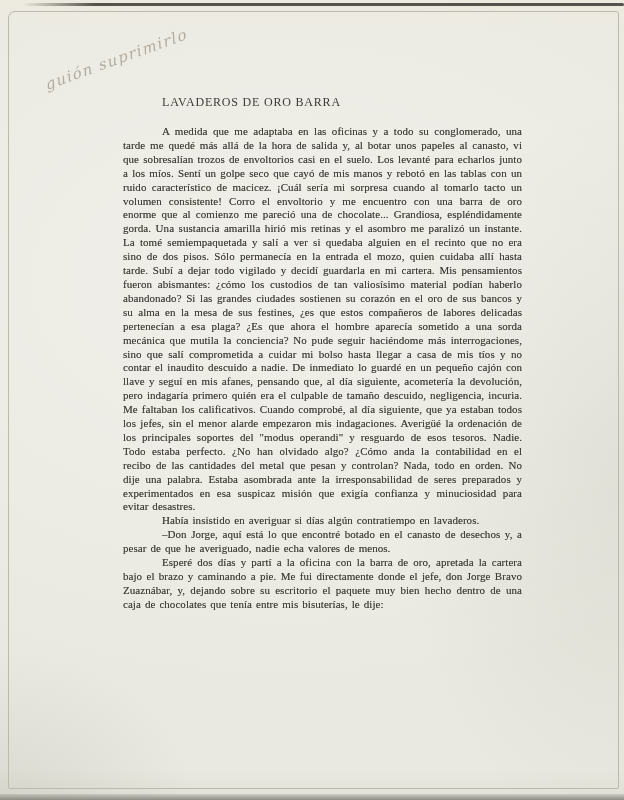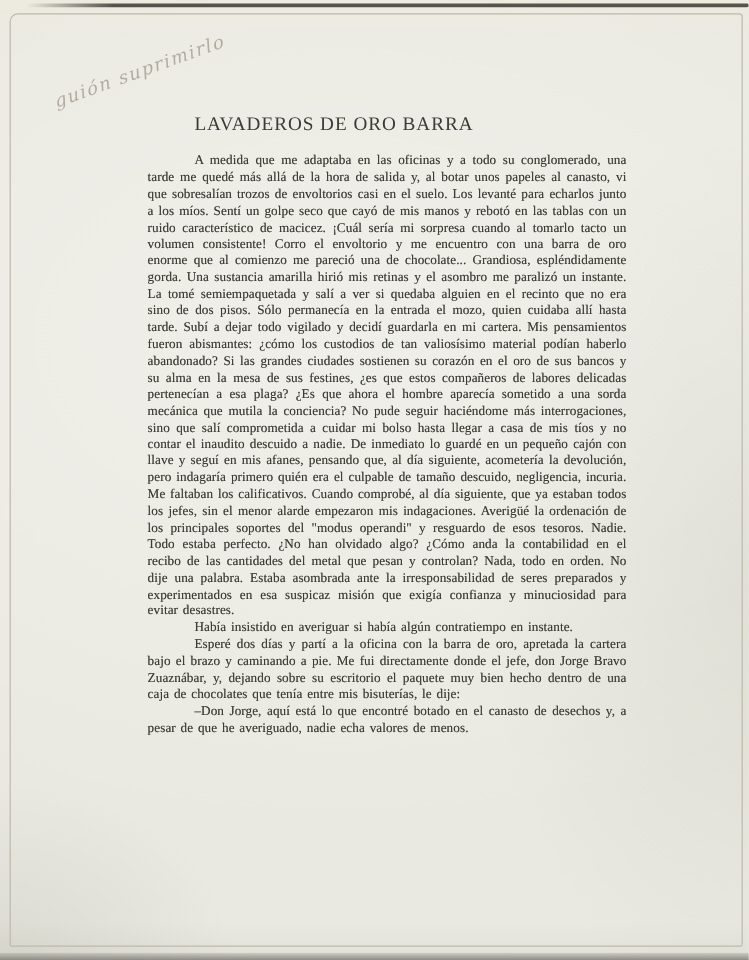--- a/index.html
+++ b/index.html
@@ -62,21 +62,21 @@
     white-space: nowrap;
   }
   .content {
     position: absolute;
     left: 123px;
     top: 95px;
     width: 399px;
     color: var(--ink);
   }
   .doc-title {
-    font-size: 16px;
+    font-size: 12px;
     font-weight: normal;
     letter-spacing: 0.8px;
     margin-left: 39px;
     margin-bottom: 15px;
     white-space: nowrap;
   }
   .body-text p {
     font-size: 11px;
     line-height: 13.9px;
     text-align: justify;
@@ -94,20 +94,20 @@
   <div class="scan-top-edge"></div>
   <div class="page-frame"></div>
 
   <div class="annotation">guión suprimirlo</div>
 
   <div class="content">
     <h1 class="doc-title">LAVADEROS DE ORO BARRA</h1>
 
     <div class="body-text">
       <p>A medida que me adaptaba en las oficinas y a todo su conglomerado, una tarde me quedé más allá de la hora de salida y, al botar unos papeles al canasto, vi que sobresalían trozos de envoltorios casi en el suelo. Los levanté para echarlos junto a los míos. Sentí un golpe seco que cayó de mis manos y rebotó en las tablas con un ruido característico de macicez. ¡Cuál sería mi sorpresa cuando al tomarlo tacto un volumen consistente! Corro el envoltorio y me encuentro con una barra de oro enorme que al comienzo me pareció una de chocolate... Grandiosa, espléndidamente gorda. Una sustancia amarilla hirió mis retinas y el asombro me paralizó un instante. La tomé semiempaquetada y salí a ver si quedaba alguien en el recinto que no era sino de dos pisos. Sólo permanecía en la entrada el mozo, quien cuidaba allí hasta tarde. Subí a dejar todo vigilado y decidí guardarla en mi cartera. Mis pensamientos fueron abismantes: ¿cómo los custodios de tan valiosísimo material podían haberlo abandonado? Si las grandes ciudades sostienen su corazón en el oro de sus bancos y su alma en la mesa de sus festines, ¿es que estos compañeros de labores delicadas pertenecían a esa plaga? ¿Es que ahora el hombre aparecía sometido a una sorda mecánica que mutila la conciencia? No pude seguir haciéndome más interrogaciones, sino que salí comprometida a cuidar mi bolso hasta llegar a casa de mis tíos y no contar el inaudito descuido a nadie. De inmediato lo guardé en un pequeño cajón con llave y seguí en mis afanes, pensando que, al día siguiente, acometería la devolución, pero indagaría primero quién era el culpable de tamaño descuido, negligencia, incuria. Me faltaban los calificativos. Cuando comprobé, al día siguiente, que ya estaban todos los jefes, sin el menor alarde empezaron mis indagaciones. Averigüé la ordenación de los principales soportes del "modus operandi" y resguardo de esos tesoros. Nadie. Todo estaba perfecto. ¿No han olvidado algo? ¿Cómo anda la contabilidad en el recibo de las cantidades del metal que pesan y controlan? Nada, todo en orden. No dije una palabra. Estaba asombrada ante la irresponsabilidad de seres preparados y experimentados en esa suspicaz misión que exigía confianza y minuciosidad para evitar desastres.</p>
-      <p>Había insistido en averiguar si había algún contratiempo en instante.</p>
+      <p>Había insistido en averiguar si días algún contratiempo en lavaderos.</p>
+      <p>–Don Jorge, aquí está lo que encontré botado en el canasto de desechos y, a pesar de que he averiguado, nadie echa valores de menos.</p>
       <p>Esperé dos días y partí a la oficina con la barra de oro, apretada la cartera bajo el brazo y caminando a pie. Me fui directamente donde el jefe, don Jorge Bravo Zuaznábar, y, dejando sobre su escritorio el paquete muy bien hecho dentro de una caja de chocolates que tenía entre mis bisuterías, le dije:</p>
-      <p>–Don Jorge, aquí está lo que encontré botado en el canasto de desechos y, a pesar de que he averiguado, nadie echa valores de menos.</p>
     </div>
   </div>
 
   <div class="scan-bottom-edge"></div>
 </div>
 
 </body></html>

